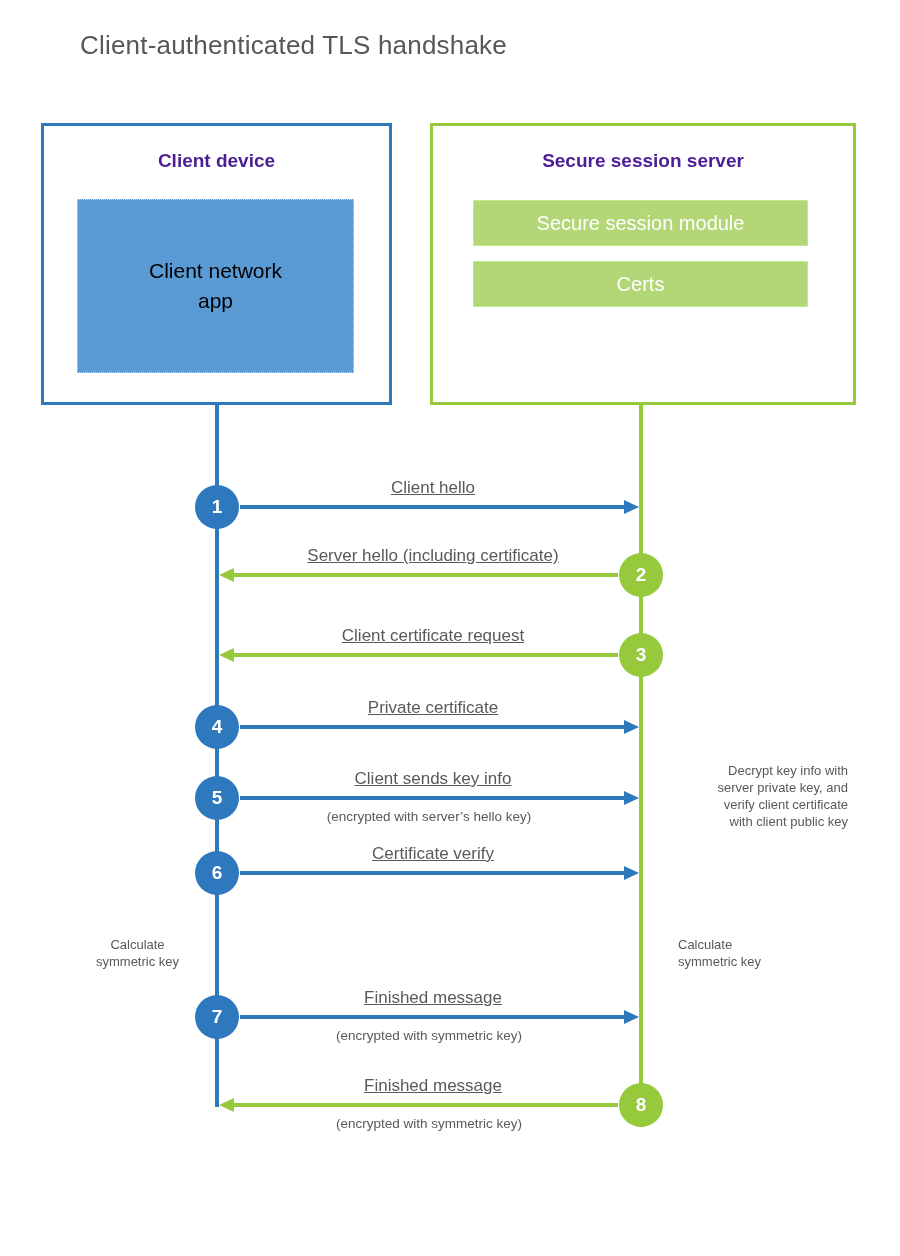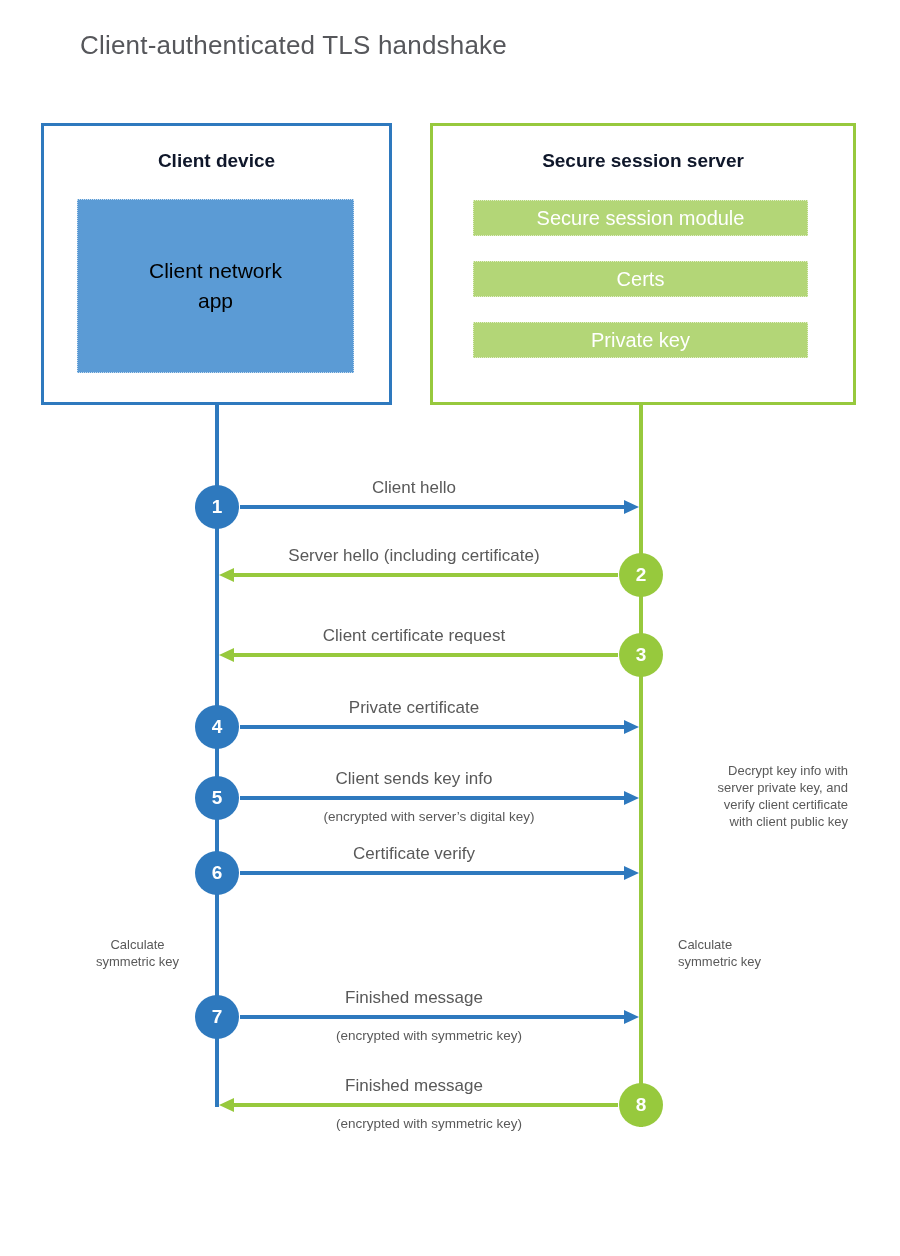--- a/index.html
+++ b/index.html
@@ -6,28 +6,28 @@
   body{font-family:"Liberation Sans","DejaVu Sans",sans-serif;}
   #canvas{position:relative;width:900px;height:1256px;background:#fff;overflow:hidden;}
 
   .page-title{position:absolute;left:36px;top:30px;font-size:26px;font-weight:400;
     color:#56575b;letter-spacing:.2px;margin-left:44px;}
 
   
   .actor-box{position:absolute;top:123px;height:282px;background:#fff;box-sizing:border-box;}
   .actor-box.blue{left:41px;width:351px;border:3px solid var(--blue);}
   .actor-box.green{left:430px;width:426px;border:3px solid var(--green);}
-  .actor-title{margin-top:24px;text-align:center;font-size:19px;font-weight:bold;color:#0f172a;}
+  .actor-title{margin-top:24px;text-align:center;font-size:19px;font-weight:bold;color:#4c1d95;}
 
   .app-box{position:absolute;left:77px;top:199px;width:277px;height:174px;
     background:var(--blue_fill);border:1px dotted rgba(255,255,255,.65);box-sizing:border-box;
     display:flex;align-items:center;justify-content:center;text-align:center;
     color:#000000;font-size:21px;white-space:pre-line;line-height:1.45;}
 
-  .module-box{position:absolute;left:473px;width:335px;height:36px;
+  .module-box{position:absolute;left:473px;width:335px;height:46px;
     background:var(--green_fill);border:1px dotted rgba(255,255,255,.6);box-sizing:border-box;
     display:flex;align-items:center;justify-content:center;
     color:#fff;font-size:20px;}
 
   
   .lifeline{position:absolute;width:4px;}
   .lifeline.blue{left:215px;top:404px;height:703px;background:var(--blue);}
   .lifeline.green{left:639px;top:404px;height:723px;background:var(--green);}
 
   
@@ -38,22 +38,22 @@
   .badge.green{left:619px;background:var(--green);}
 
   .shaft{position:absolute;height:4px;width:384px;}
   .shaft.blue{left:240px;background:var(--blue);}
   .shaft.green{left:234px;background:var(--green);}
 
   .head{position:absolute;width:0;height:0;border-top:7px solid transparent;border-bottom:7px solid transparent;}
   .head.right{left:624px;border-left:15px solid var(--blue);}
   .head.left{left:219px;border-right:15px solid var(--green);}
 
-  .msg-label{position:absolute;left:214px;width:400px;text-align:center;
-    font-size:17px;color:#595959;}
+  .msg-label{position:absolute;left:233px;width:400px;text-align:center;
+    font-size:17px;color:#595959;text-decoration:underline;}
   .msg-sub{position:absolute;left:229px;width:400px;text-align:center;
     font-size:13.5px;color:#595959;}
 
   .side-note{position:absolute;font-size:13px;color:#595959;line-height:1.3;white-space:pre-line;text-align:right;}
   .note-decrypt{left:668px;top:763px;width:180px;}
   .note-calc-left{left:60px;top:937px;width:155px;text-align:center;}
   .note-calc-right{left:678px;top:937px;width:160px;text-align:left;}
 </style>
 </head>
 <body>
@@ -66,21 +66,20 @@
     <div class="actor-title">Client device</div>
   </div>
   <div class="app-box">Client network
 app</div>
 
   <div class="actor-box green">
     <div class="actor-title">Secure session server</div>
   </div>
   <div class="module-box" style="top:200px">Secure session module</div>
   <div class="module-box" style="top:261px">Certs</div>
-  <div class="module-box" style="top:322px">Private key</div>
 
   <div class="lifeline blue"></div>
   <div class="lifeline green"></div>
 
   <div class="msg-label" style="top:478px">Client hello</div>
   <div class="shaft blue" style="top:505px"></div>
   <div class="head right" style="top:500px"></div>
   <div class="badge blue" style="top:485px">
       <span>1</span>
     </div>
@@ -105,21 +104,21 @@
   <div class="badge blue" style="top:705px">
       <span>4</span>
     </div>
 
   <div class="msg-label" style="top:769px">Client sends key info</div>
   <div class="shaft blue" style="top:796px"></div>
   <div class="head right" style="top:791px"></div>
   <div class="badge blue" style="top:776px">
       <span>5</span>
     </div>
-  <div class="msg-sub" style="top:809px">(encrypted with server’s digital key)</div>
+  <div class="msg-sub" style="top:809px">(encrypted with server’s hello key)</div>
 
   <div class="msg-label" style="top:844px">Certificate verify</div>
   <div class="shaft blue" style="top:871px"></div>
   <div class="head right" style="top:866px"></div>
   <div class="badge blue" style="top:851px">
       <span>6</span>
     </div>
 
   <div class="msg-label" style="top:988px">Finished message</div>
   <div class="shaft blue" style="top:1015px"></div>

